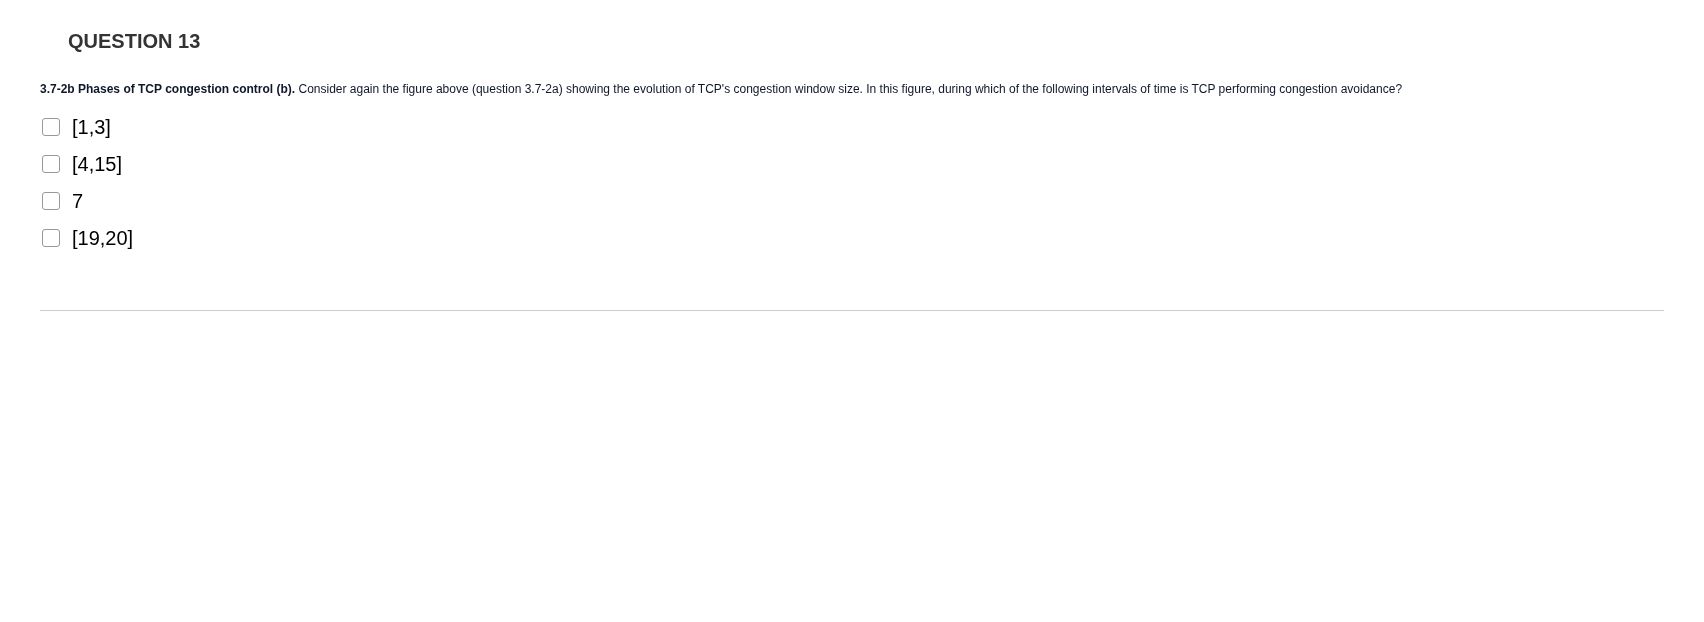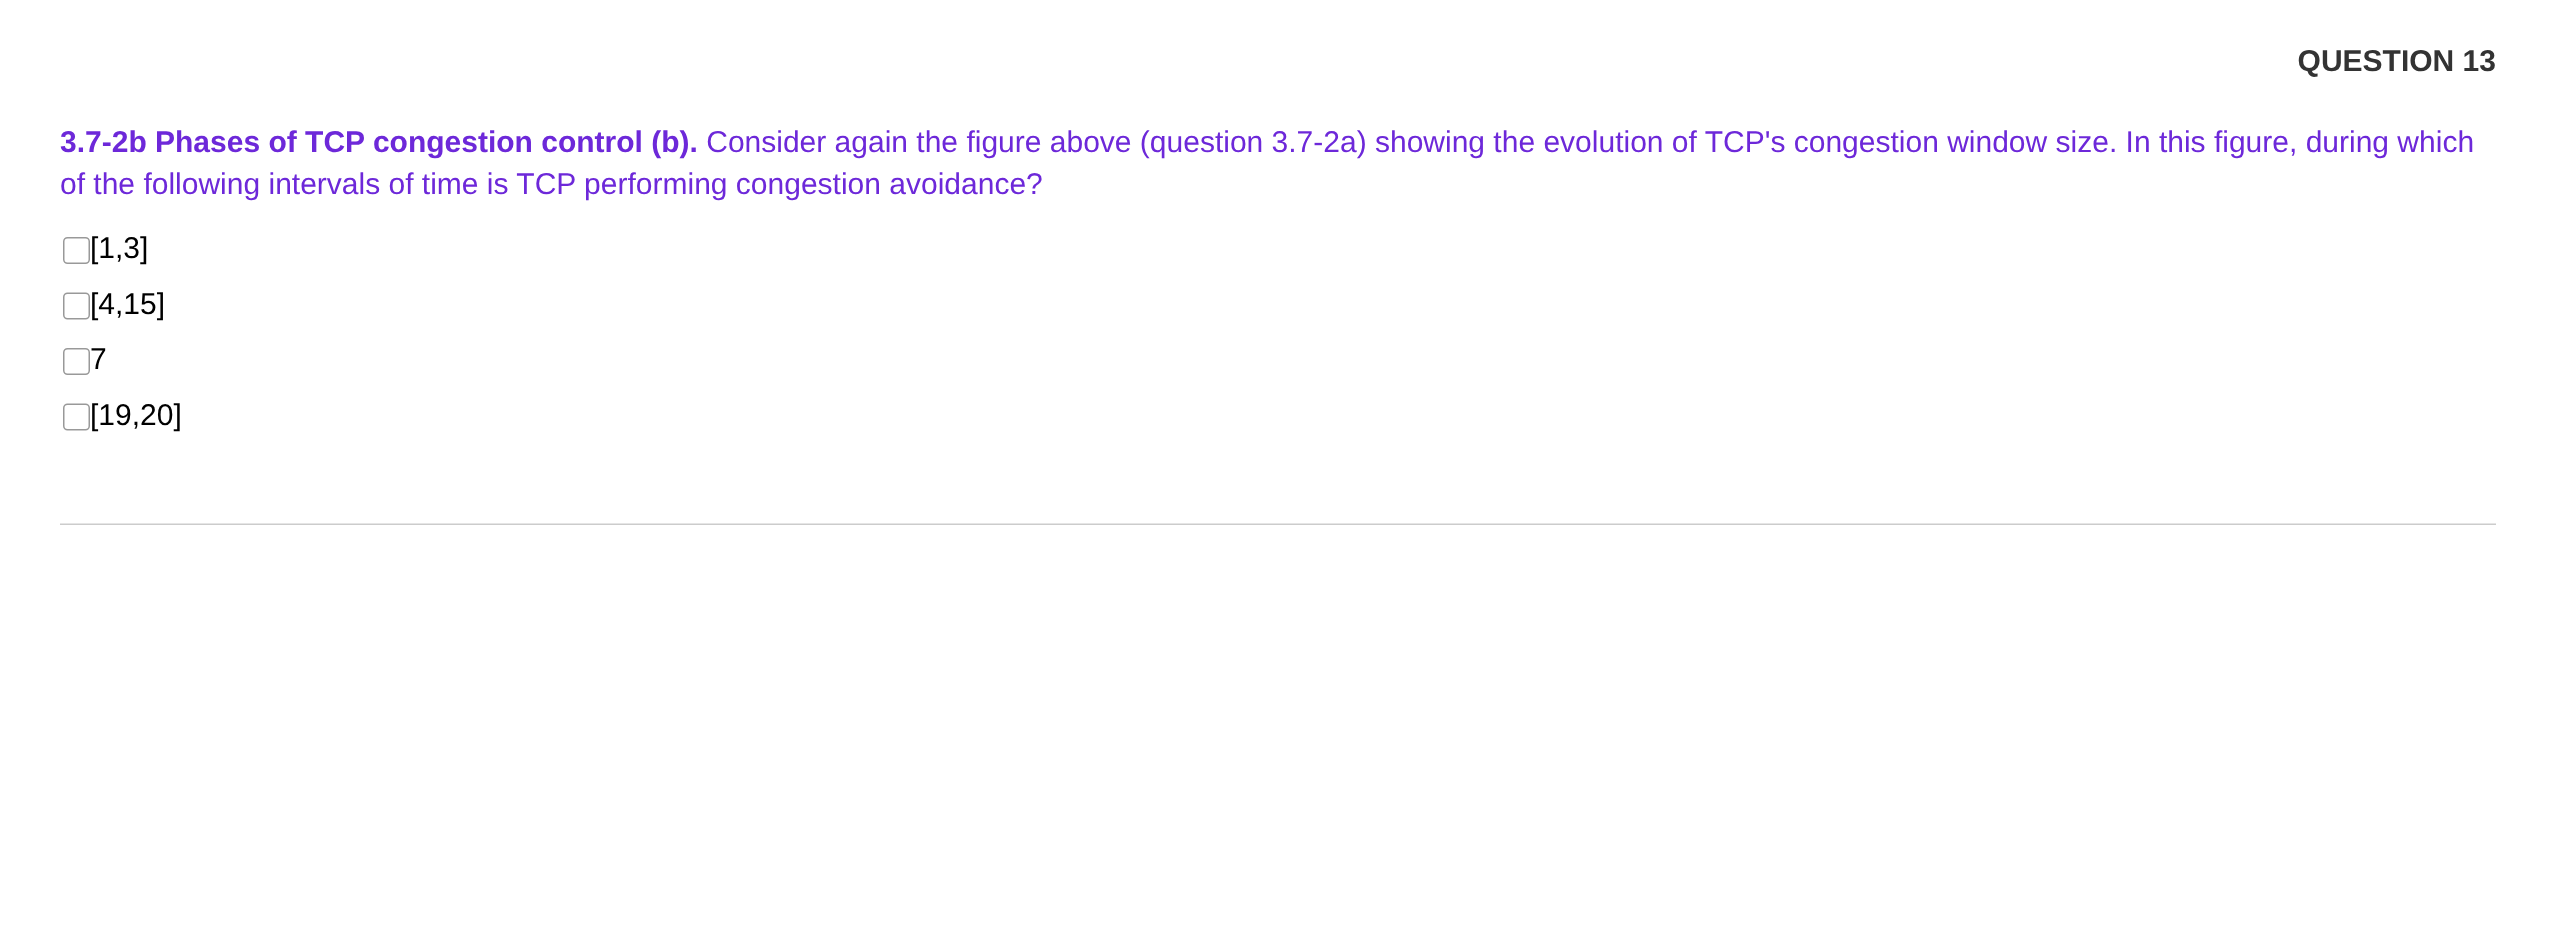--- a/index.html
+++ b/index.html
@@ -12,41 +12,40 @@
       background: #ffffff;
       padding: 30px 40px;
       color: #000000;
     }
     .question-header {
       font-size: 20px;
       font-weight: bold;
       margin-bottom: 28px;
       margin-left: 28px;
       color: #333333;
-      text-align: right;
     }
     .question-text {
-      font-size: 20px;
+      font-size: 12px;
       line-height: 1.4;
       margin-bottom: 18px;
-      color: #6d28d9;
+      color: #0f172a;
     }
     .question-text .bold-part {
       font-weight: bold;
     }
     .options {
       display: flex;
       flex-direction: column;
       gap: 14px;
       margin-left: 2px;
     }
     .option-item {
       display: flex;
       align-items: center;
-      gap: 0;
+      gap: 12px;
     }
     .checkbox {
       width: 18px;
       height: 18px;
       border: 1px solid #999999;
       border-radius: 3px;
       background: #ffffff;
       cursor: pointer;
       flex-shrink: 0;
     }

